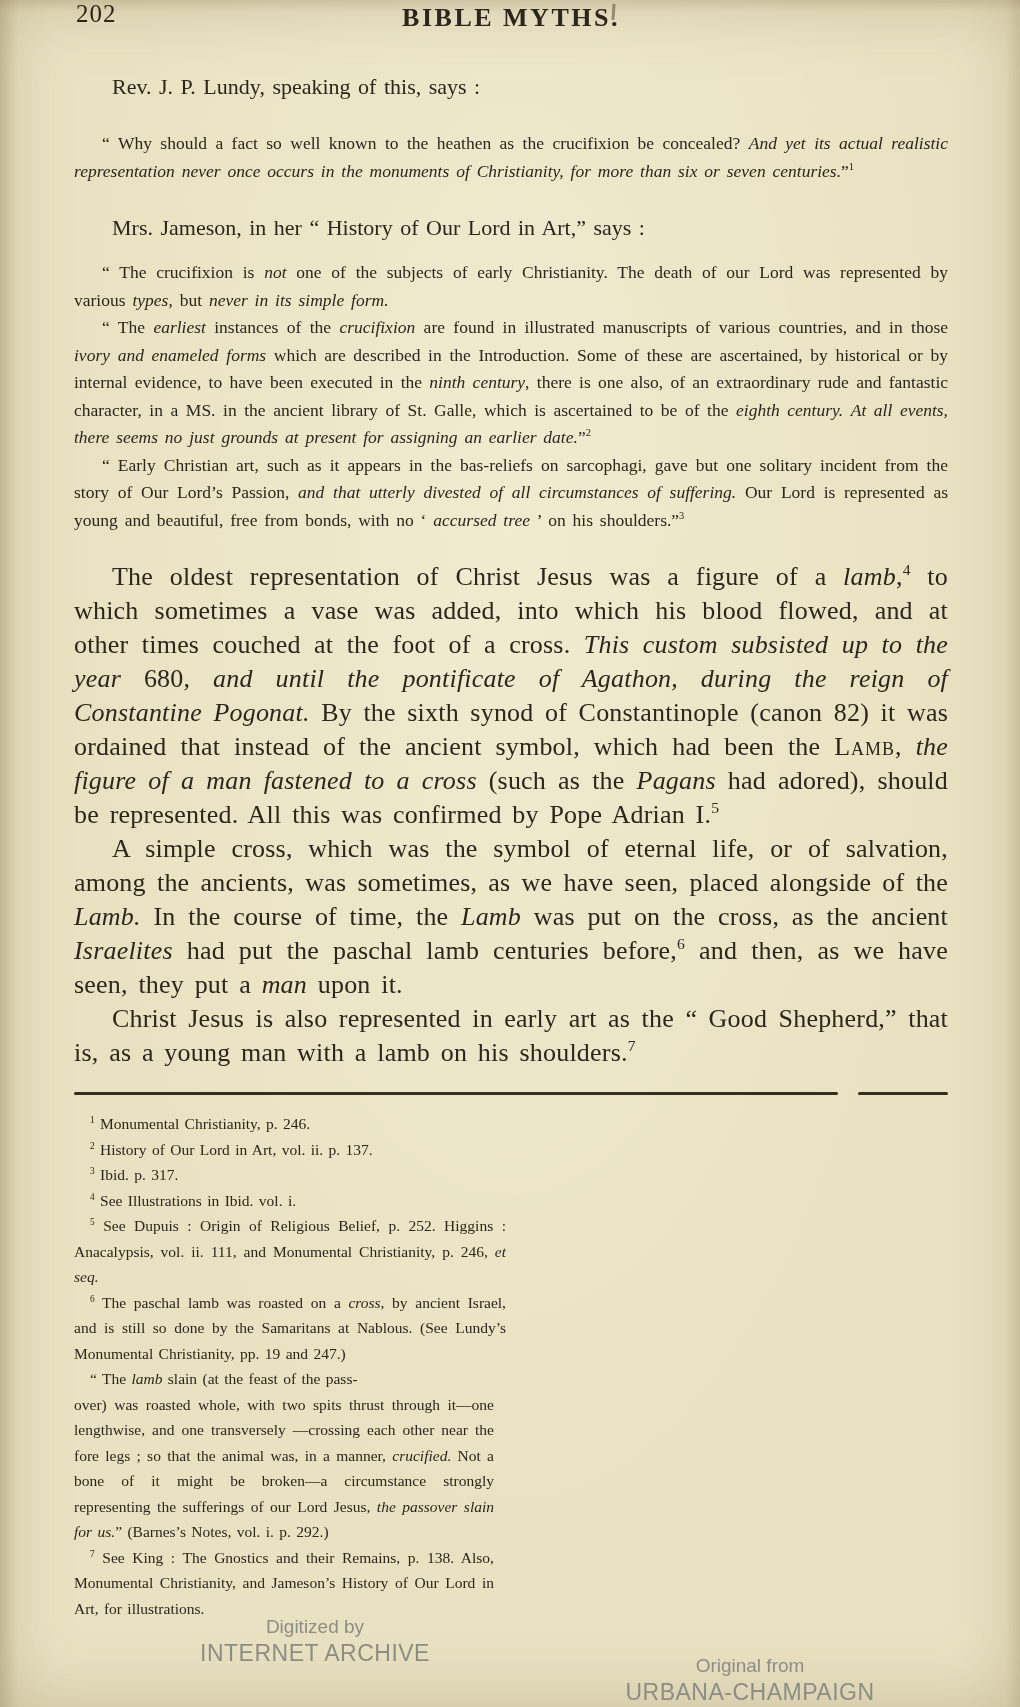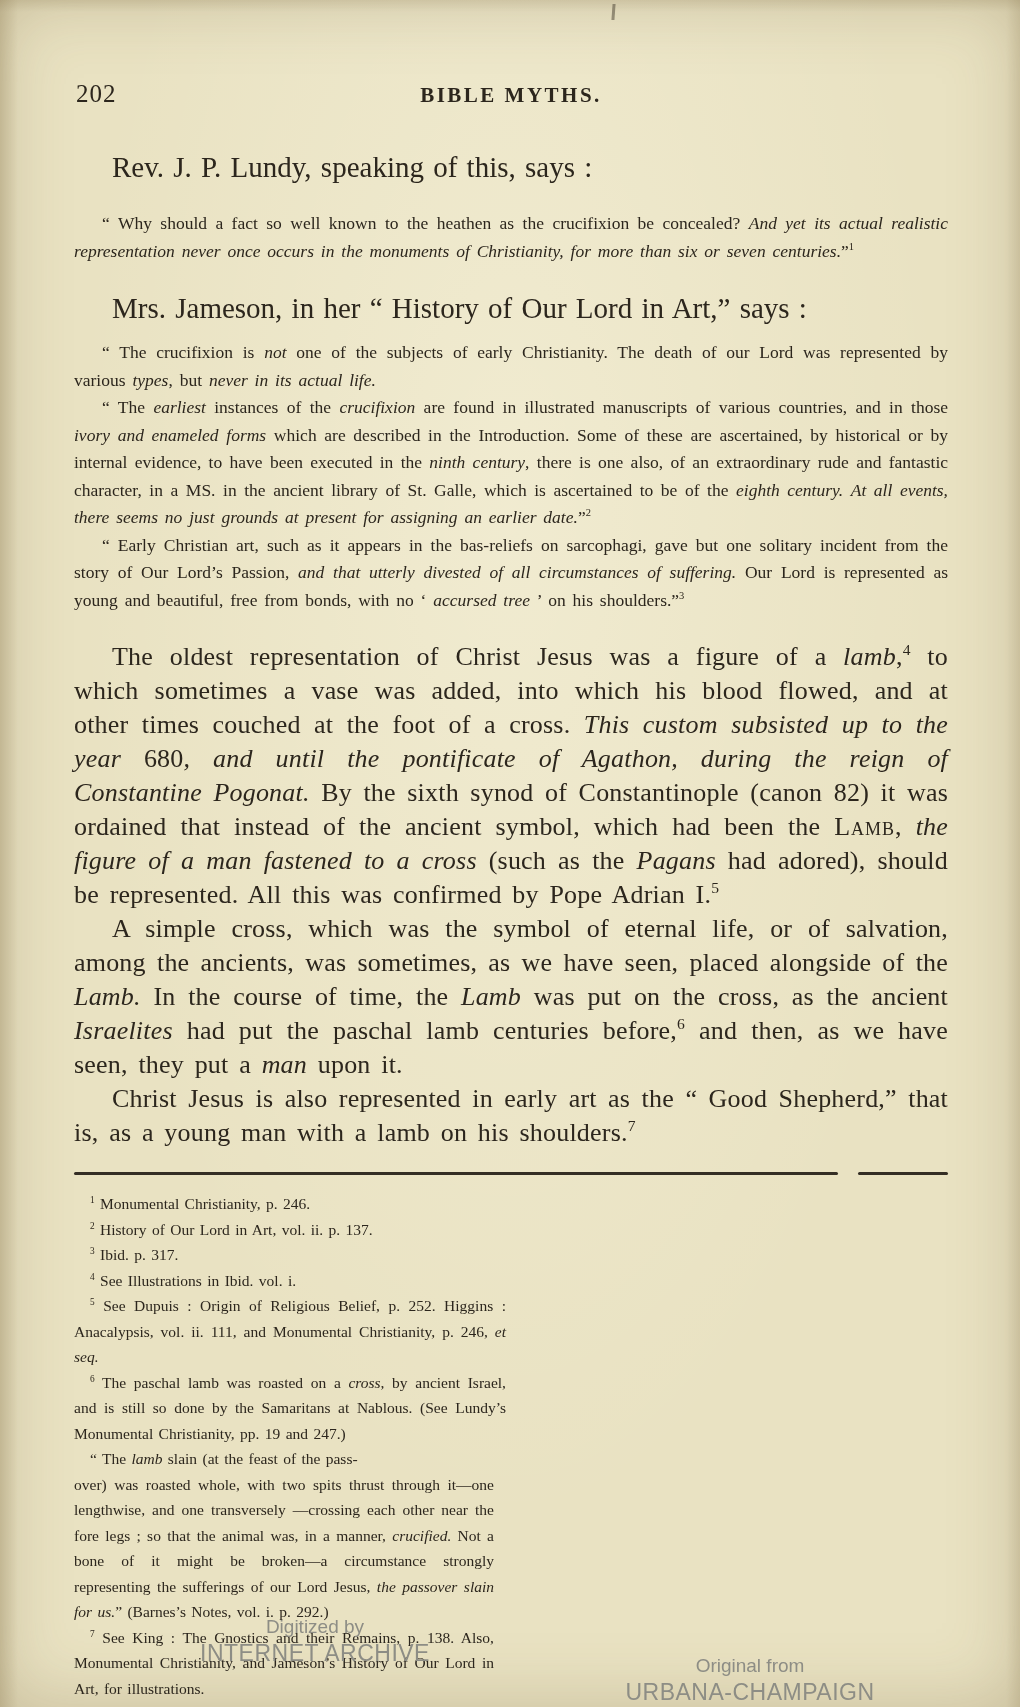--- a/index.html
+++ b/index.html
@@ -11,26 +11,26 @@
       linear-gradient(270deg, rgba(120,100,55,0.14) 0px, rgba(120,100,55,0.0) 14px),
       linear-gradient(180deg, rgba(120,100,55,0.16) 0px, rgba(120,100,55,0.0) 12px),
       #e9e2c2;
     font-family:"Liberation Serif","DejaVu Serif",serif;
     color:#2c261d;
   }
   #page-shadow{position:absolute;inset:0;box-shadow:inset 0 0 70px rgba(110,90,50,.28);pointer-events:none;}
   #artifact-top{position:absolute;left:612px;top:4px;width:3px;height:16px;background:rgba(70,62,48,.5);transform:rotate(4deg);}
   #content{position:absolute;left:74px;top:0;width:874px;}
   
-  #header-row{position:relative;margin-top:80px;height:32px;}
+  #header-row{position:relative;height:32px;}
   #page-number{position:absolute;left:2px;top:0;font-size:25px;letter-spacing:1px;}
-  #running-title{position:absolute;left:0;right:0;top:3px;text-align:center;font-size:21px;font-weight:bold;letter-spacing:2.5px;}
+  #running-title{position:absolute;left:0;right:0;top:3px;text-align:center;font-size:26px;font-weight:bold;letter-spacing:2.5px;}
   
   .blk{margin:0;text-align:justify;}
-  .intro{font-size:29px;line-height:34px;text-indent:38px;word-spacing:2px;}
+  .intro{font-size:22px;line-height:34px;text-indent:38px;word-spacing:2px;}
   .quote{font-size:17.5px;line-height:27.5px;text-indent:28px;word-spacing:2.5px;}
   .main{font-size:26px;line-height:34px;text-indent:38px;word-spacing:4px;letter-spacing:.2px;}
   .mt-lg{margin-top:38px;}
   .mt-md{margin-top:26px;}
   .mt-sm{margin-top:14px;}
   .r-i{font-style:italic;}
   .r-sc{font-variant:small-caps;letter-spacing:1px;}
   sup.r-sup{font-size:60%;line-height:0;}
   
   #rule-row{display:flex;justify-content:space-between;margin-top:22px;height:3px;}
@@ -58,21 +58,21 @@
 <div id="content">
   <div id="header-row">
     <span id="page-number">202</span>
     <span id="running-title">BIBLE MYTHS.</span>
   </div>
 
   <div id="body-text">
       <p class="blk intro mt-lg"><span class="r-n">Rev. J. P. Lundy, speaking of this, says :</span></p>
       <p class="blk quote mt-md"><span class="r-n">“ Why should a fact so well known  to the heathen  as the crucifixion be concealed?  </span><span class="r-i">And yet its actual realistic representation never once occurs in the monuments of Christianity, for more than six or seven centuries.</span><span class="r-n">”</span><sup class="r-sup">1</sup></p>
       <p class="blk intro mt-md"><span class="r-n">Mrs. Jameson, in her “ History of Our Lord in Art,” says :</span></p>
-      <p class="blk quote mt-sm"><span class="r-n">“ The crucifixion is </span><span class="r-i">not</span><span class="r-n"> one of  the  subjects of  early Christianity.  The death of our Lord was represented by various </span><span class="r-i">types</span><span class="r-n">, but </span><span class="r-i">never in its actual life.</span></p>
+      <p class="blk quote mt-sm"><span class="r-n">“ The crucifixion is </span><span class="r-i">not</span><span class="r-n"> one of  the  subjects of  early Christianity.  The death of our Lord was represented by various </span><span class="r-i">types</span><span class="r-n">, but </span><span class="r-i">never in its simple form.</span></p>
       <p class="blk quote"><span class="r-n">“ The </span><span class="r-i">earliest</span><span class="r-n"> instances of the  </span><span class="r-i">crucifixion</span><span class="r-n"> are found in illustrated manuscripts of various countries, and in those </span><span class="r-i">ivory  and  enameled  forms</span><span class="r-n"> which are described in the Introduction.  Some of  these are ascertained, by historical or by internal evidence, to have been executed in the </span><span class="r-i">ninth  century</span><span class="r-n">, there is one also, of an extraordinary  rude  and  fantastic  character,  in a MS.  in  the  ancient  library of St. Galle, which is ascertained to be of the </span><span class="r-i">eighth century.</span><span class="r-n">  </span><span class="r-i">At  all  events, there seems no just grounds at present for  assigning an earlier date.</span><span class="r-n">”</span><sup class="r-sup">2</sup></p>
       <p class="blk quote"><span class="r-n">“ Early Christian art, such as it appears in  the  bas-reliefs on  sarcophagi, gave but one solitary  incident  from  the  story of  Our Lord’s Passion, </span><span class="r-i">and that utterly divested of all circumstances of  suffering.</span><span class="r-n">  Our Lord  is represented  as young and beautiful, free from bonds, with no ‘ </span><span class="r-i">accursed tree</span><span class="r-n"> ’ on his shoulders.”</span><sup class="r-sup">3</sup></p>
       <p class="blk main mt-md"><span class="r-n">The oldest  representation  of  Christ  Jesus  was  a  figure  of  a </span><span class="r-i">lamb</span><span class="r-n">,</span><sup class="r-sup">4</sup><span class="r-n">  to  which  sometimes  a  vase  was  added, into  which his blood flowed,  and  at  other  times  couched  at  the  foot  of  a cross.  </span><span class="r-i">This custom subsisted  up  to  the  year </span><span class="r-n">680</span><span class="r-i">,  and  until  the  pontificate  of Agathon, during the reign  of  Constantine  Pogonat.</span><span class="r-n">  By the sixth synod of Constantinople (canon 82) it was ordained that  instead of the ancient symbol, which had been the </span><span class="r-sc">Lamb</span><span class="r-n">, </span><span class="r-i">the figure of a man fastened  to  a  cross</span><span class="r-n">  (such  as  the </span><span class="r-i">Pagans</span><span class="r-n">  had  adored),  should be represented.  All this was confirmed by Pope Adrian I.</span><sup class="r-sup">5</sup></p>
       <p class="blk main"><span class="r-n">A simple cross, which was the symbol of eternal life, or of salvation, among the ancients, was sometimes, as we have seen, placed alongside of  the </span><span class="r-i">Lamb.</span><span class="r-n">  In  the course of  time, the </span><span class="r-i">Lamb</span><span class="r-n"> was put on  the  cross,  as  the  ancient </span><span class="r-i">Israelites</span><span class="r-n">  had  put  the  paschal  lamb centuries  before,</span><sup class="r-sup">6</sup><span class="r-n">  and  then,  as  we  have  seen,  they  put  a </span><span class="r-i">man</span><span class="r-n"> upon  it.</span></p>
       <p class="blk main"><span class="r-n">Christ  Jesus  is  also  represented  in  early  art  as  the  “ Good Shepherd,” that is, as a  young  man  with  a lamb  on  his shoulders.</span><sup class="r-sup">7</sup></p>
     </div>
 
   <div id="rule-row">
     <div id="rule-long"></div>
     <div id="rule-short"></div>

